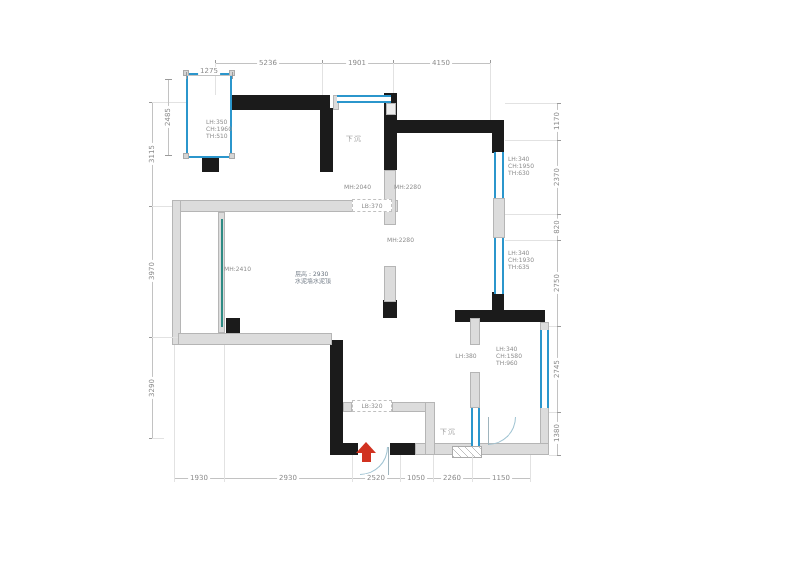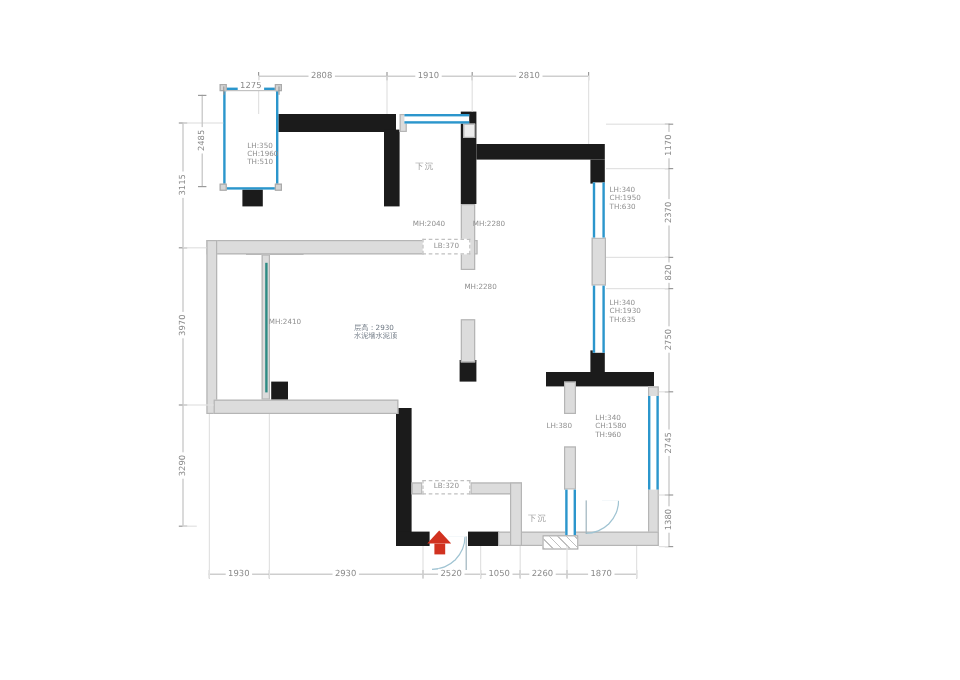--- a/index.html
+++ b/index.html
@@ -145,23 +145,23 @@
 
   <div class="dline-h" style="left:215px;top:63px;width:275px"></div>
   <div class="tick-v" style="left:215px;top:63px"></div>
   <div class="tick-v" style="left:322px;top:63px"></div>
   <div class="tick-v" style="left:393px;top:63px"></div>
   <div class="tick-v" style="left:490px;top:63px"></div>
   <div class="ext" style="left:215px;top:63px;width:1px;height:32px"></div>
   <div class="ext" style="left:322px;top:63px;width:1px;height:32px"></div>
   <div class="ext" style="left:393px;top:63px;width:1px;height:30px"></div>
   <div class="ext" style="left:490px;top:63px;width:1px;height:57px"></div>
-  <div class="dim" style="left:268px;top:63px">2808</div>
-  <div class="dim" style="left:357px;top:63px">1910</div>
-  <div class="dim" style="left:441px;top:63px">2810</div>
+  <div class="dim" style="left:268px;top:63px">5236</div>
+  <div class="dim" style="left:357px;top:63px">1901</div>
+  <div class="dim" style="left:441px;top:63px">4150</div>
 
   <div class="dline-h" style="left:186px;top:75px;width:46px"></div>
   <div class="tick-v" style="left:186px;top:75px"></div>
   <div class="tick-v" style="left:232px;top:75px"></div>
   <div class="dim" style="left:209px;top:71px">1275</div>
 
   <div class="dline-v" style="left:152px;top:102px;height:336px"></div>
   <div class="tick-h" style="left:152px;top:102px"></div>
   <div class="tick-h" style="left:152px;top:206px"></div>
   <div class="tick-h" style="left:152px;top:337px"></div>
@@ -214,15 +214,15 @@
   <div class="ext" style="left:352px;top:455px;width:1px;height:27px"></div>
   <div class="ext" style="left:400px;top:455px;width:1px;height:27px"></div>
   <div class="ext" style="left:433px;top:455px;width:1px;height:27px"></div>
   <div class="ext" style="left:472px;top:455px;width:1px;height:27px"></div>
   <div class="ext" style="left:530px;top:455px;width:1px;height:27px"></div>
   <div class="dim" style="left:199px;top:478px">1930</div>
   <div class="dim" style="left:288px;top:478px">2930</div>
   <div class="dim" style="left:376px;top:478px">2520</div>
   <div class="dim" style="left:416px;top:478px">1050</div>
   <div class="dim" style="left:452px;top:478px">2260</div>
-  <div class="dim" style="left:501px;top:478px">1870</div>
+  <div class="dim" style="left:501px;top:478px">1150</div>
 
 </div>
 
 </body></html>

